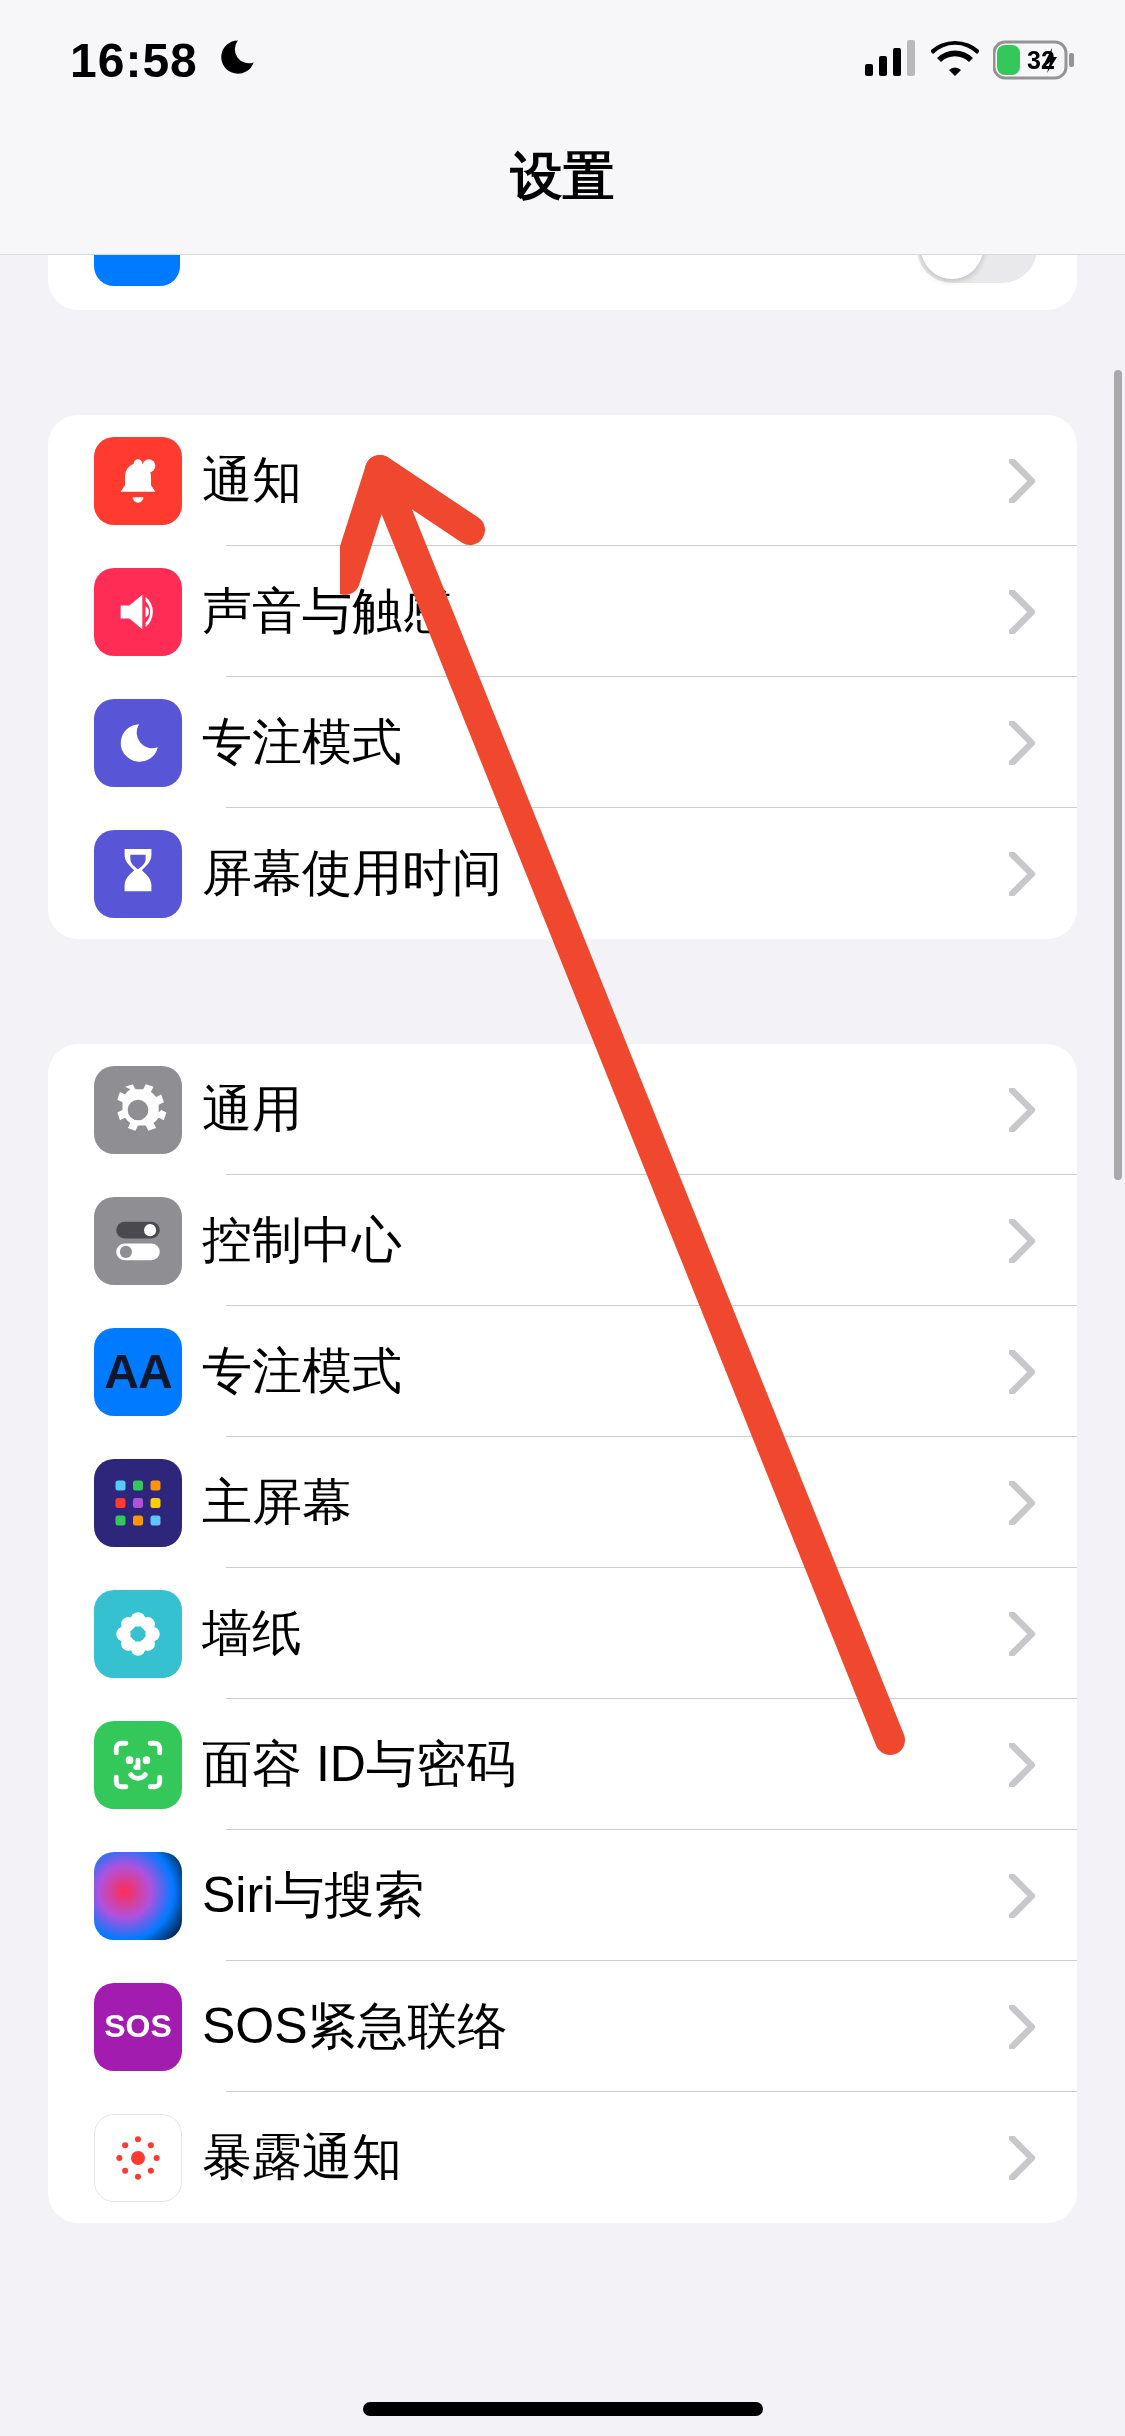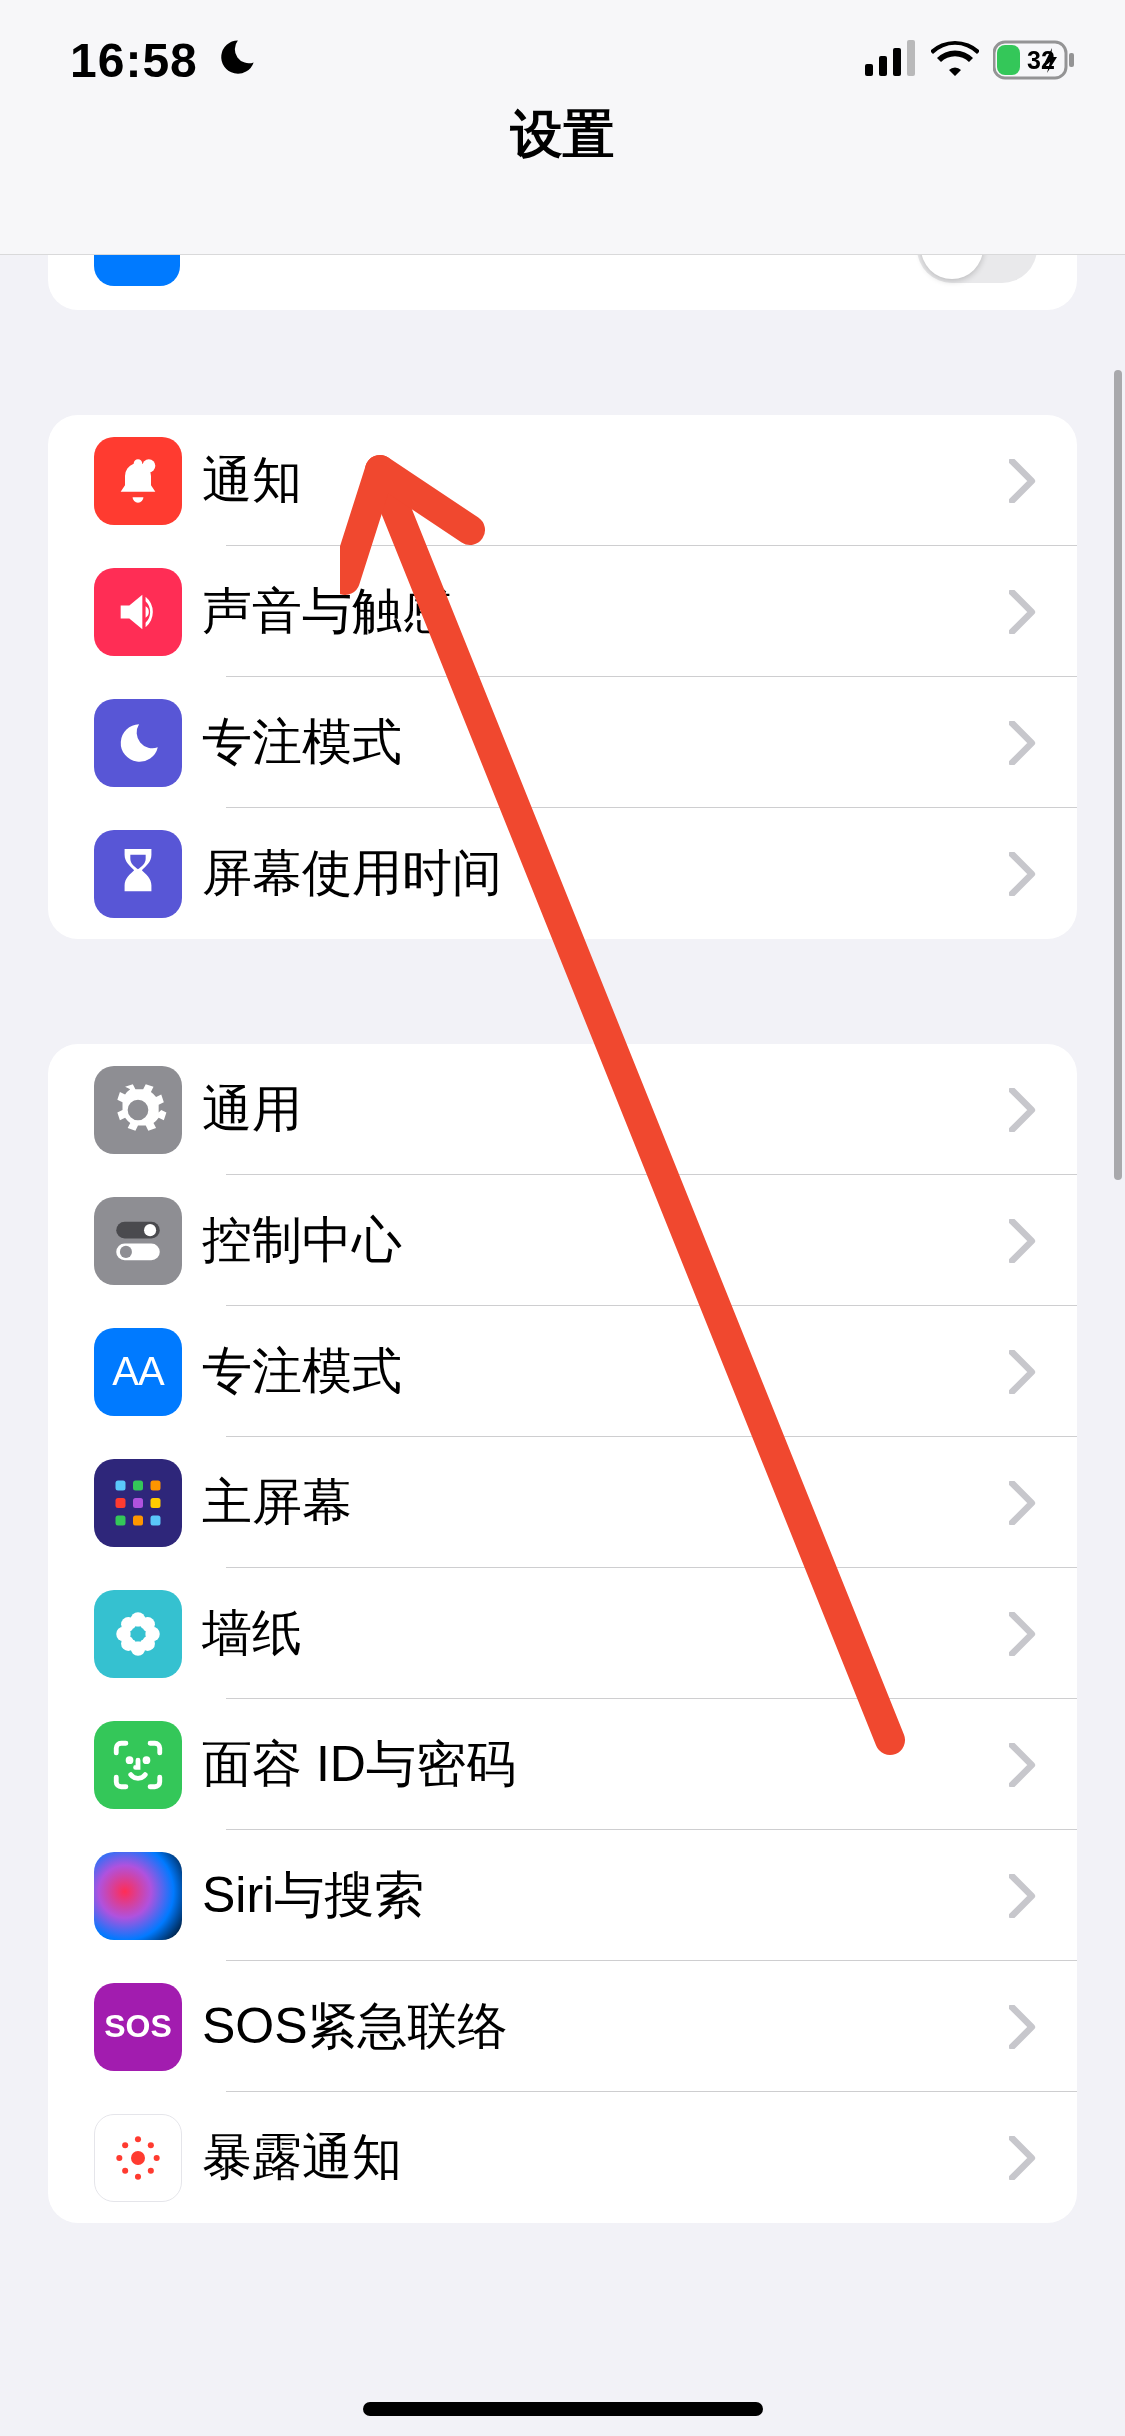--- a/index.html
+++ b/index.html
@@ -19,20 +19,21 @@
       padding: 20px 50px 0 70px;
       background: #f7f7f9;
     }
     .status-left { display: flex; align-items: center; gap: 18px; }
     .status-time { font-size: 48px; font-weight: 600; letter-spacing: 1px; }
     .status-right { display: flex; align-items: center; gap: 14px; }
     .nav-bar {
       height: 155px;
       background: #f7f7f9;
       display: flex;
+      align-items: center;
       justify-content: center;
       border-bottom: 1px solid rgba(0,0,0,0.12);
     }
     .nav-title { font-size: 52px; font-weight: 600; }
     .content { position: relative; }
     .partial-top {
       margin: 0 48px;
       background: #fff;
       border-radius: 0 0 30px 30px;
       height: 55px;
@@ -266,21 +267,21 @@
           </svg>
       </div>
       <div class="row-label">控制中心</div>
       <svg class="chevron" viewBox="0 0 12 20">
           <path d="M1 1l9 9-9 9" stroke="#c7c7cc" stroke-width="3" fill="none" stroke-linecap="round" stroke-linejoin="round"></path>
         </svg>
       <div class="sep"></div>
     </div>
     <div class="row">
       <div class="row-icon" style="background:#007aff">
-        <span style="color:#ffffff;font-size:40px;font-weight:400;letter-spacing:-1px">AA</span>
+        <span style="color:#0f172a;font-size:48px;font-weight:700;letter-spacing:-1px">AA</span>
       </div>
       <div class="row-label">专注模式</div>
       <svg class="chevron" viewBox="0 0 12 20">
           <path d="M1 1l9 9-9 9" stroke="#c7c7cc" stroke-width="3" fill="none" stroke-linecap="round" stroke-linejoin="round"></path>
         </svg>
       <div class="sep"></div>
     </div>
     <div class="row">
       <div class="row-icon" style="background:#2e267a">
         <svg width="60" height="60" viewBox="0 0 24 24">

